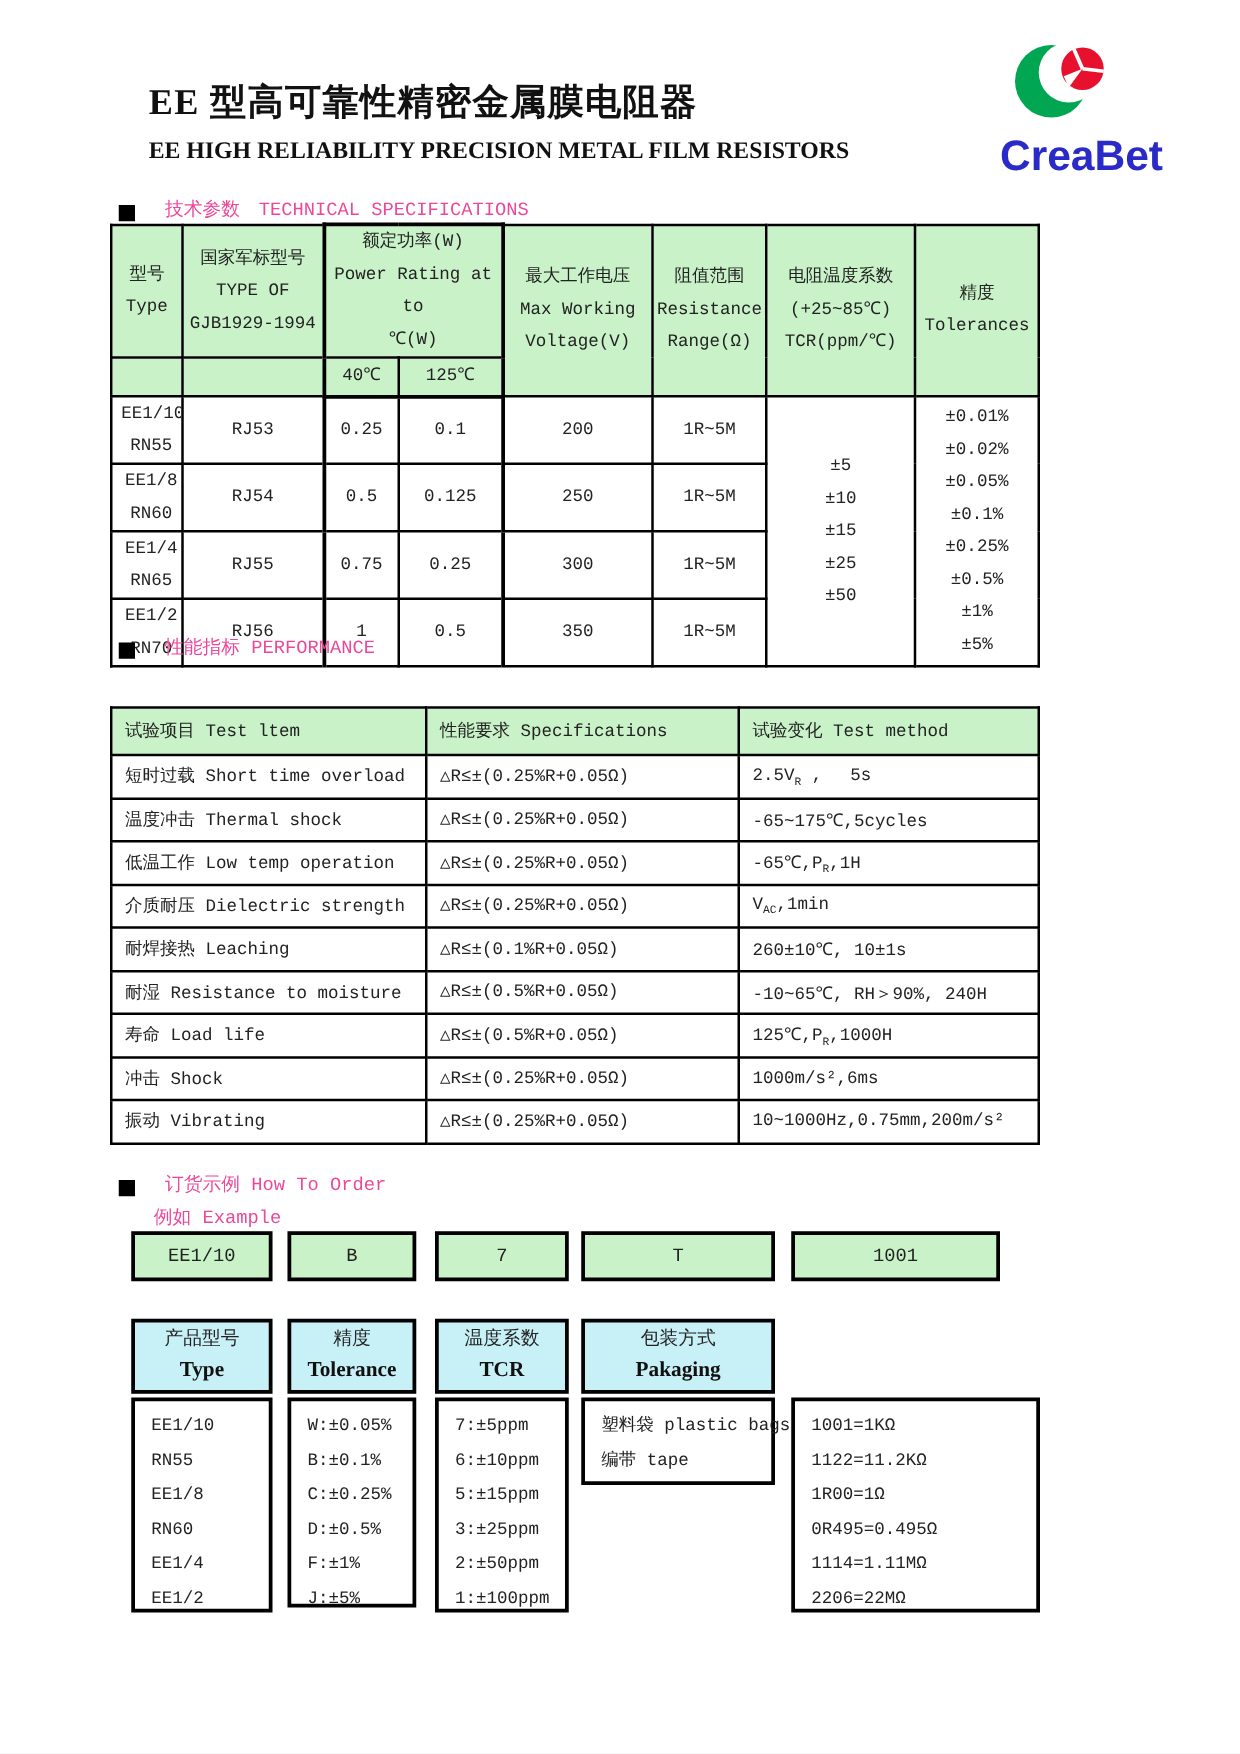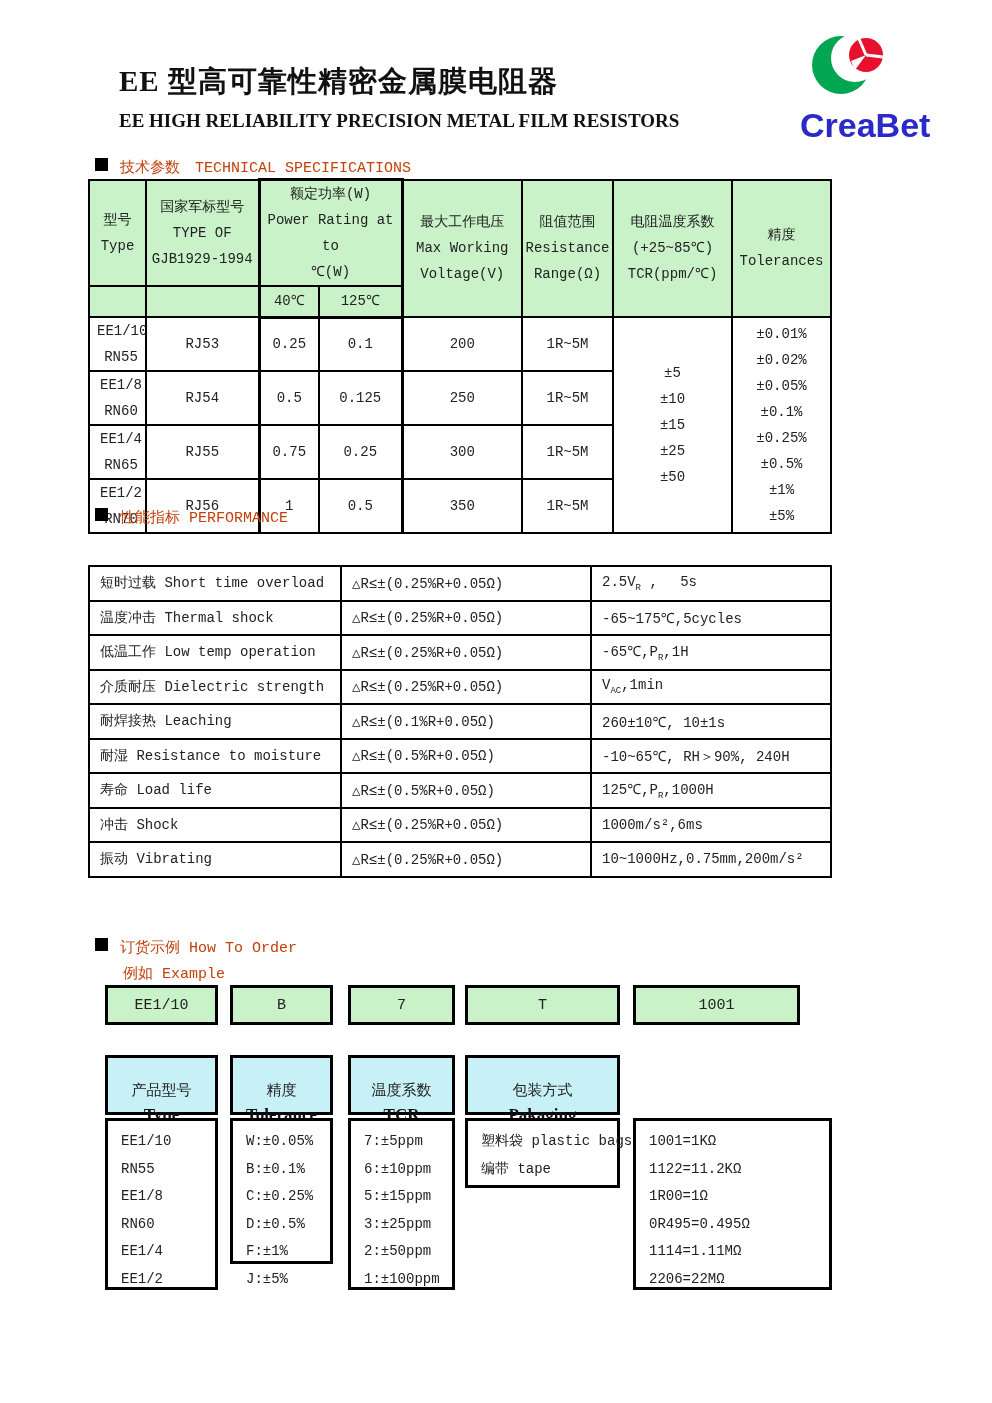--- a/index.html
+++ b/index.html
@@ -8,21 +8,21 @@
 
   
   .titleblock { position:absolute; left:95px; top:62px;margin-left:24px; }
   .title-zh { font-family:"Liberation Serif","DejaVu Serif",serif; font-weight:bold; font-size:29px; letter-spacing:1px; color:#111; }
   .title-en { font-family:"Liberation Serif","DejaVu Serif",serif; font-weight:bold; font-size:19px; margin-top:8px; color:#111; }
 
   .logo { position:absolute; left:800px; top:33px; width:110px; text-align:center; }
   .logo-word { font-family:"Liberation Sans","DejaVu Sans",sans-serif; font-weight:bold; font-size:34px; color:#2a2ac8; margin-top:-4px; letter-spacing:0px; }
 
   
-  .sec-label { position:absolute; left:95px; font-size:15px; color:#c2410c; display:flex; align-items:flex-start; gap:12px; }
+  .sec-label { position:absolute; left:95px; font-size:15px; color:#ec4899; display:flex; align-items:flex-end; gap:24px; }
   .sq { width:13px; height:13px; background:#000; display:inline-block; flex:0 0 auto; }
 
   
   table { border-collapse:collapse; table-layout:fixed; }
   td { border:2px solid #000; font-size:14px; color:#222; overflow:hidden; }
   .grn { background:#c9f2c9; }
 
   .spec-table { position:absolute; left:88px; top:178px; width:742px; }
   .spec-table td { text-align:center; vertical-align:middle; line-height:26px; }
   .hdr { line-height:27px; white-space:pre-line; }
@@ -36,21 +36,21 @@
   .perf-table td { text-align:left; padding-left:10px; vertical-align:middle; }
   .perf-table .hrow td { height:38px; }
   .perf-table .brow td { height:34.5px; }
   sub { font-size:9px; } 
 
   
   .order-wrap { position:absolute; left:0; top:985px; width:992px; height:330px; }
   .obox { position:absolute; border:3px solid #000; background:#c9f2c9; height:40px;
           display:flex; align-items:center; justify-content:center; font-size:15px; color:#222; }
   .ohdr { position:absolute; border:3px solid #000; background:#c8f0f7; height:60px; top:70px;
-          text-align:center; padding-top:19px; }
+          text-align:center; padding-top:0; }
   .ohdr .zh { font-size:15px; line-height:26px; color:#222; font-family:"Liberation Sans","DejaVu Sans",sans-serif; }
   .ohdr .en { font-size:17px; line-height:24px; color:#111; font-weight:bold; font-family:"Liberation Serif","DejaVu Serif",serif; }
   .obody { position:absolute; border:3px solid #000; background:#fff; top:133px; padding:7px 0 0 13px; }
   .obody .li { font-size:14px; line-height:27.5px; color:#222; white-space:nowrap; }
 </style>
 </head>
 <body>
 
 <div class="page">
 
@@ -174,20 +174,25 @@
     <span>性能指标 PERFORMANCE</span>
   </div>
 
   <table class="perf-table">
     <colgroup>
         <col style="width:252px">
         <col style="width:250px">
         <col style="width:240px">
       </colgroup>
     <tbody id="perf-body">
+        <tr class="hrow">
+          <td class="grn">试验项目 Test ltem</td>
+          <td class="grn">性能要求 Specifications</td>
+          <td class="grn">试验变化 Test method</td>
+        </tr>
         <tr class="brow">
           <td>短时过载 Short time overload</td>
           <td>△R≤±(0.25%R+0.05Ω)</td>
           <td>2.5V<sub>R</sub> ,　  5s</td>
         </tr>
         <tr class="brow">
           <td>温度冲击 Thermal shock</td>
           <td>△R≤±(0.25%R+0.05Ω)</td>
           <td>-65~175℃,5cycles</td>
         </tr>
@@ -252,21 +257,21 @@
         <div class="li">RN55</div>
         <div class="li">EE1/8</div>
         <div class="li">RN60</div>
         <div class="li">EE1/4</div>
         <div class="li">EE1/2</div>
       </div>
       <div class="ohdr" style="left: 230px; width: 103px;">
         <div class="zh">精度</div>
         <div class="en">Tolerance</div>
       </div>
-      <div class="obody" style="left: 230px; width: 103px; height: 146px;">
+      <div class="obody" style="left: 230px; width: 103px; height: 168px;">
         <div class="li">W:±0.05%</div>
         <div class="li">B:±0.1%</div>
         <div class="li">C:±0.25%</div>
         <div class="li">D:±0.5%</div>
         <div class="li">F:±1%</div>
         <div class="li">J:±5%</div>
       </div>
       <div class="ohdr" style="left: 348px; width: 107px;">
         <div class="zh">温度系数</div>
         <div class="en">TCR</div>

